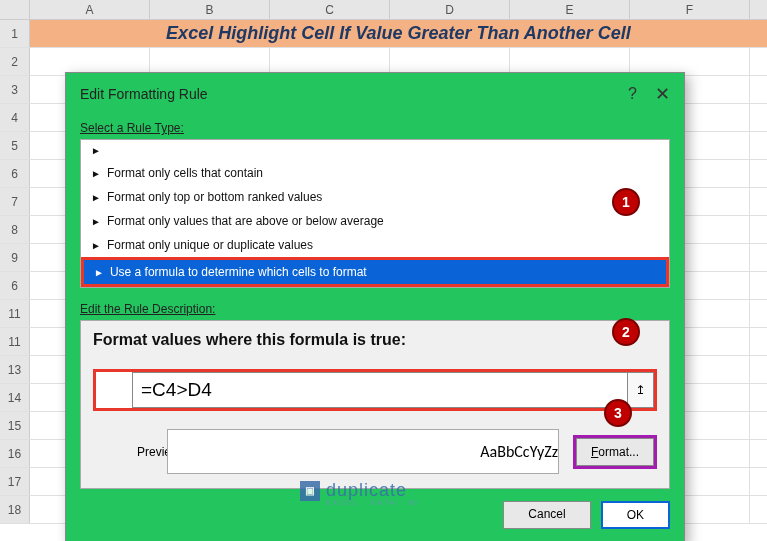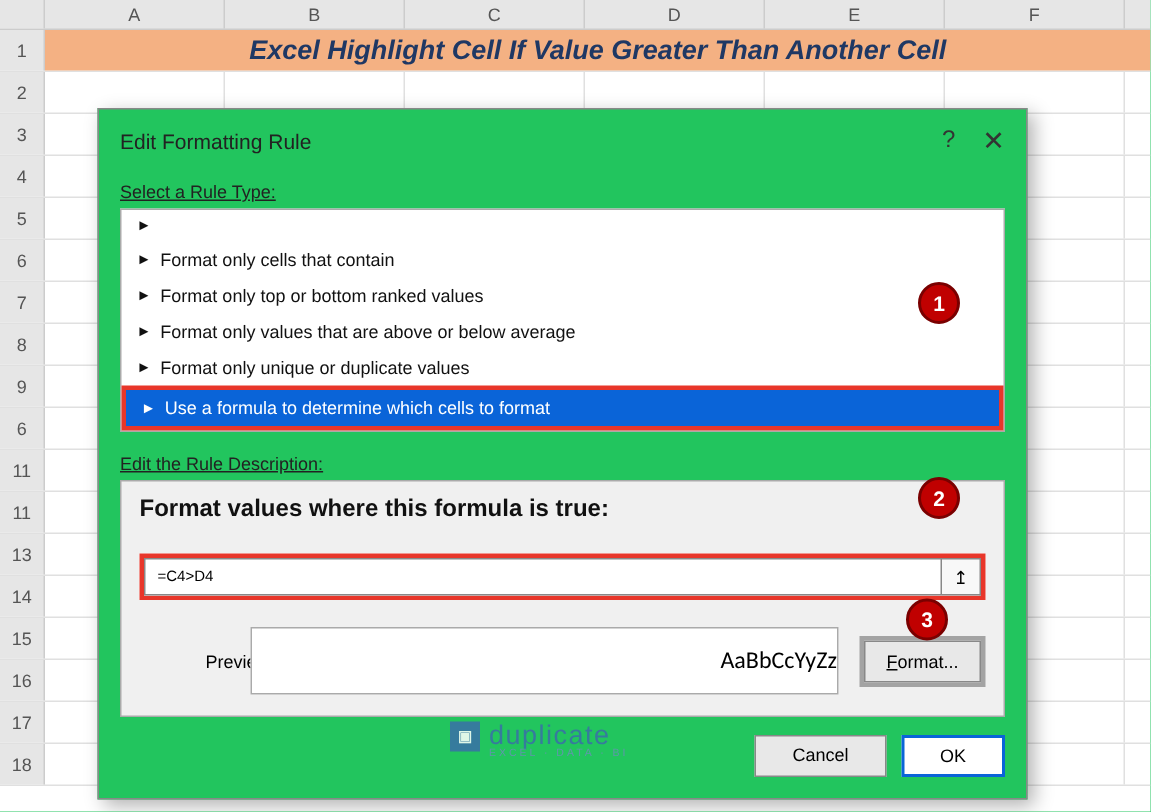--- a/index.html
+++ b/index.html
@@ -32,27 +32,27 @@
 .rule-list { background: #fff; border: 1px solid #aaa; }
 .rule-item { padding: 5px 10px; font-size: 12px; color: #111; display: flex; align-items: center; gap: 6px; }
 .rule-item .arrow { font-size: 10px; }
 .rule-item.selected { background: #0a64d8; color: #fff; }
 .formula-highlight { border: 3px solid #e8362a; }
 
 .edit-section { margin-top: 14px; }
 .edit-box { border: 1px solid #aaa; background: #f0f0f0; padding: 10px 12px 14px 12px; margin-top: 4px; position: relative; }
 .fv-label { font-size: 16px; font-weight: bold; color: #111; margin-bottom: 20px; }
 .formula-wrap { display: flex; border: 3px solid #e8362a; background: #fff; }
-.formula-input { flex: 1; border: 1px solid #888; padding: 6px 8px; font-size: 10px; background: #fff; }
+.formula-input { flex: 1; border: 1px solid #888; padding: 6px 8px; font-size: 19px; background: #fff; margin-left: 36px; }
 .ref-btn { width: 26px; border: 1px solid #888; border-left: none; background: #f8f8f8; display: flex; align-items: center; justify-content: center; font-size: 12px; cursor: pointer; }
 
 .preview-row { display: flex; align-items: center; gap: 14px; margin-top: 18px; }
 .preview-label { font-size: 12px; font-weight: normal; width: 60px; padding-left: 44px; }
 .preview-box { flex: 1; border: 1px solid #aaa; background: #fff; text-align: right; padding: 12px 0; font-size: 16px; font-family: Calibri, sans-serif; }
-.format-btn { border: 3px solid #a3a3a3; padding: 0; text-align: center; }
+.format-btn { border: 3px solid #a21caf; padding: 0; text-align: center; }
 .format-btn-inner { border: 1px solid #888; background: #e8e8e8; padding: 6px 14px; font-size: 12px; cursor: pointer; }
 .format-btn-inner u { text-decoration: underline; }
 
 .dlg-buttons { display: flex; justify-content: flex-end; gap: 10px; margin-top: 12px; }
 .btn { padding: 5px 24px; font-size: 12px; border: 1px solid #888; background: #e8e8e8; cursor: pointer; }
 .btn.primary { border: 2px solid #0a64d8; background: #fff; }
 
 
 .callout { position: absolute; width: 28px; height: 28px; border-radius: 50%; background: #c00000; color: #fff; display: flex; align-items: center; justify-content: center; font-size: 14px; font-weight: bold; border: 2px solid #7a0000; }
 .c1 { left: 612px; top: 188px; }

